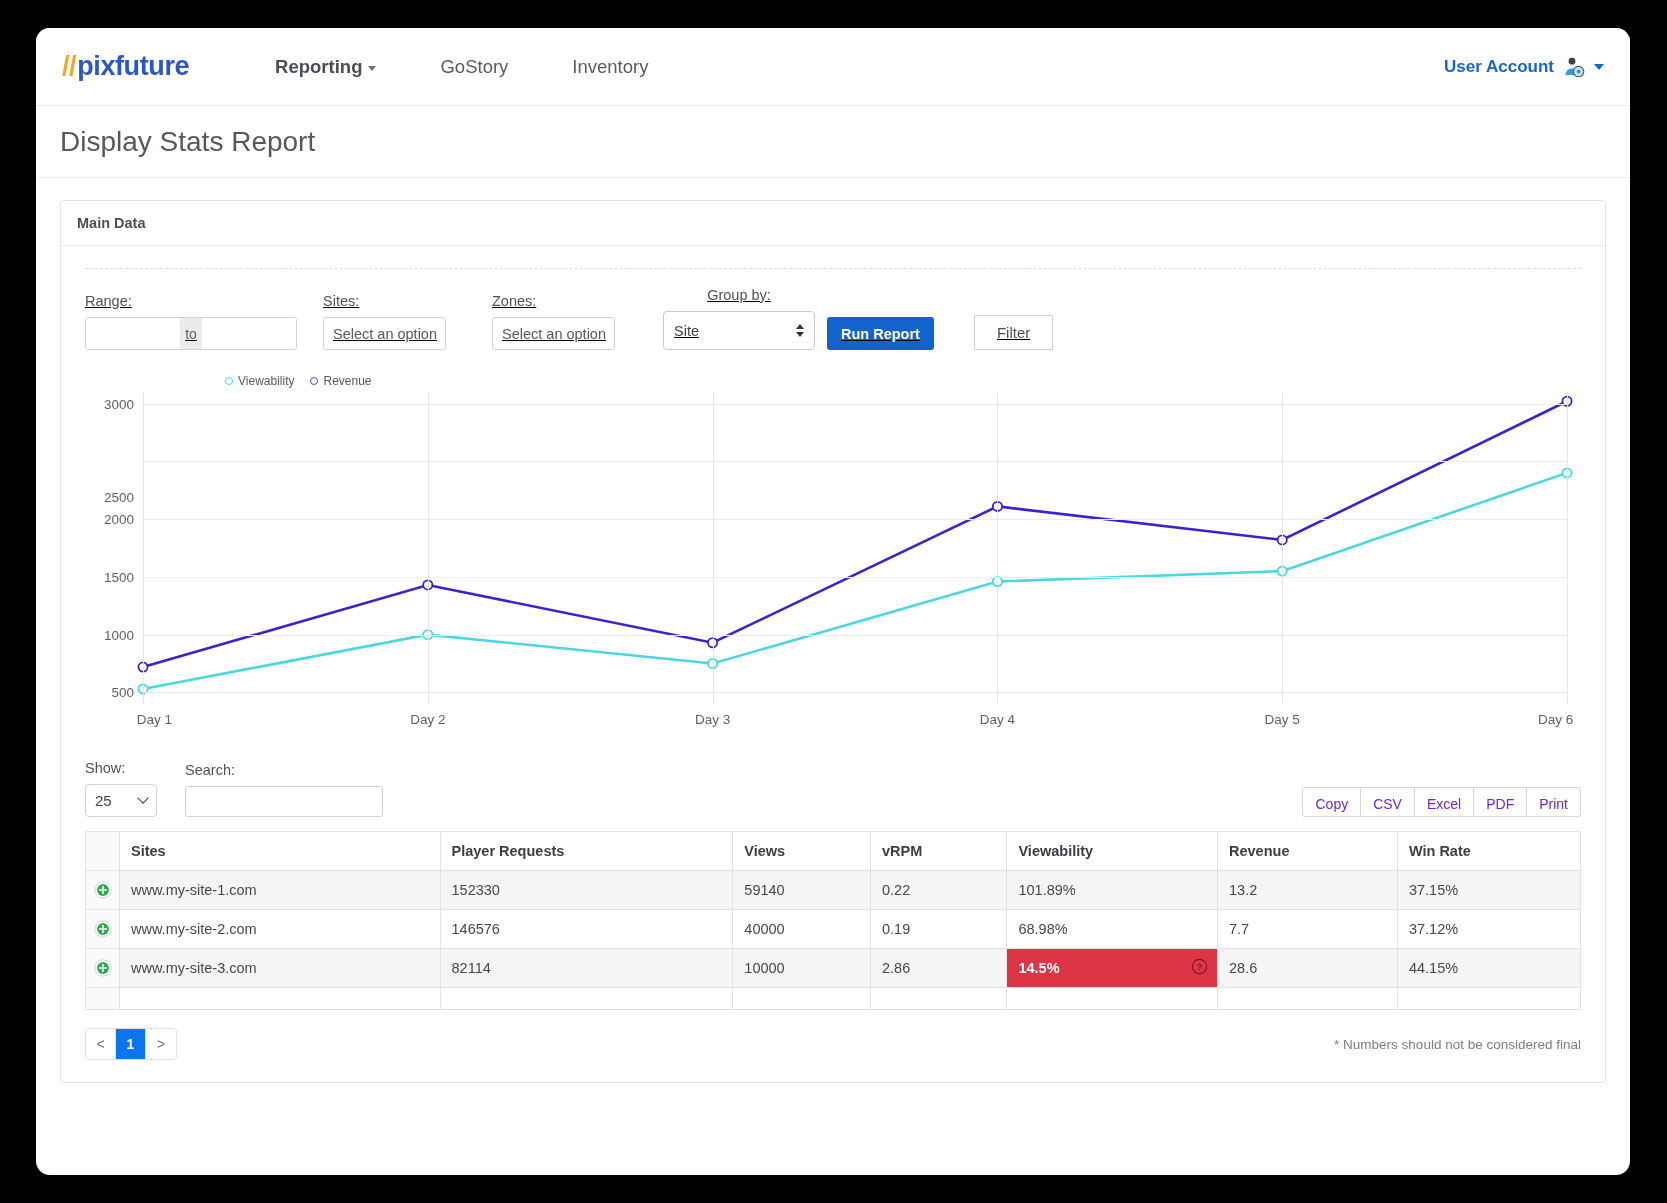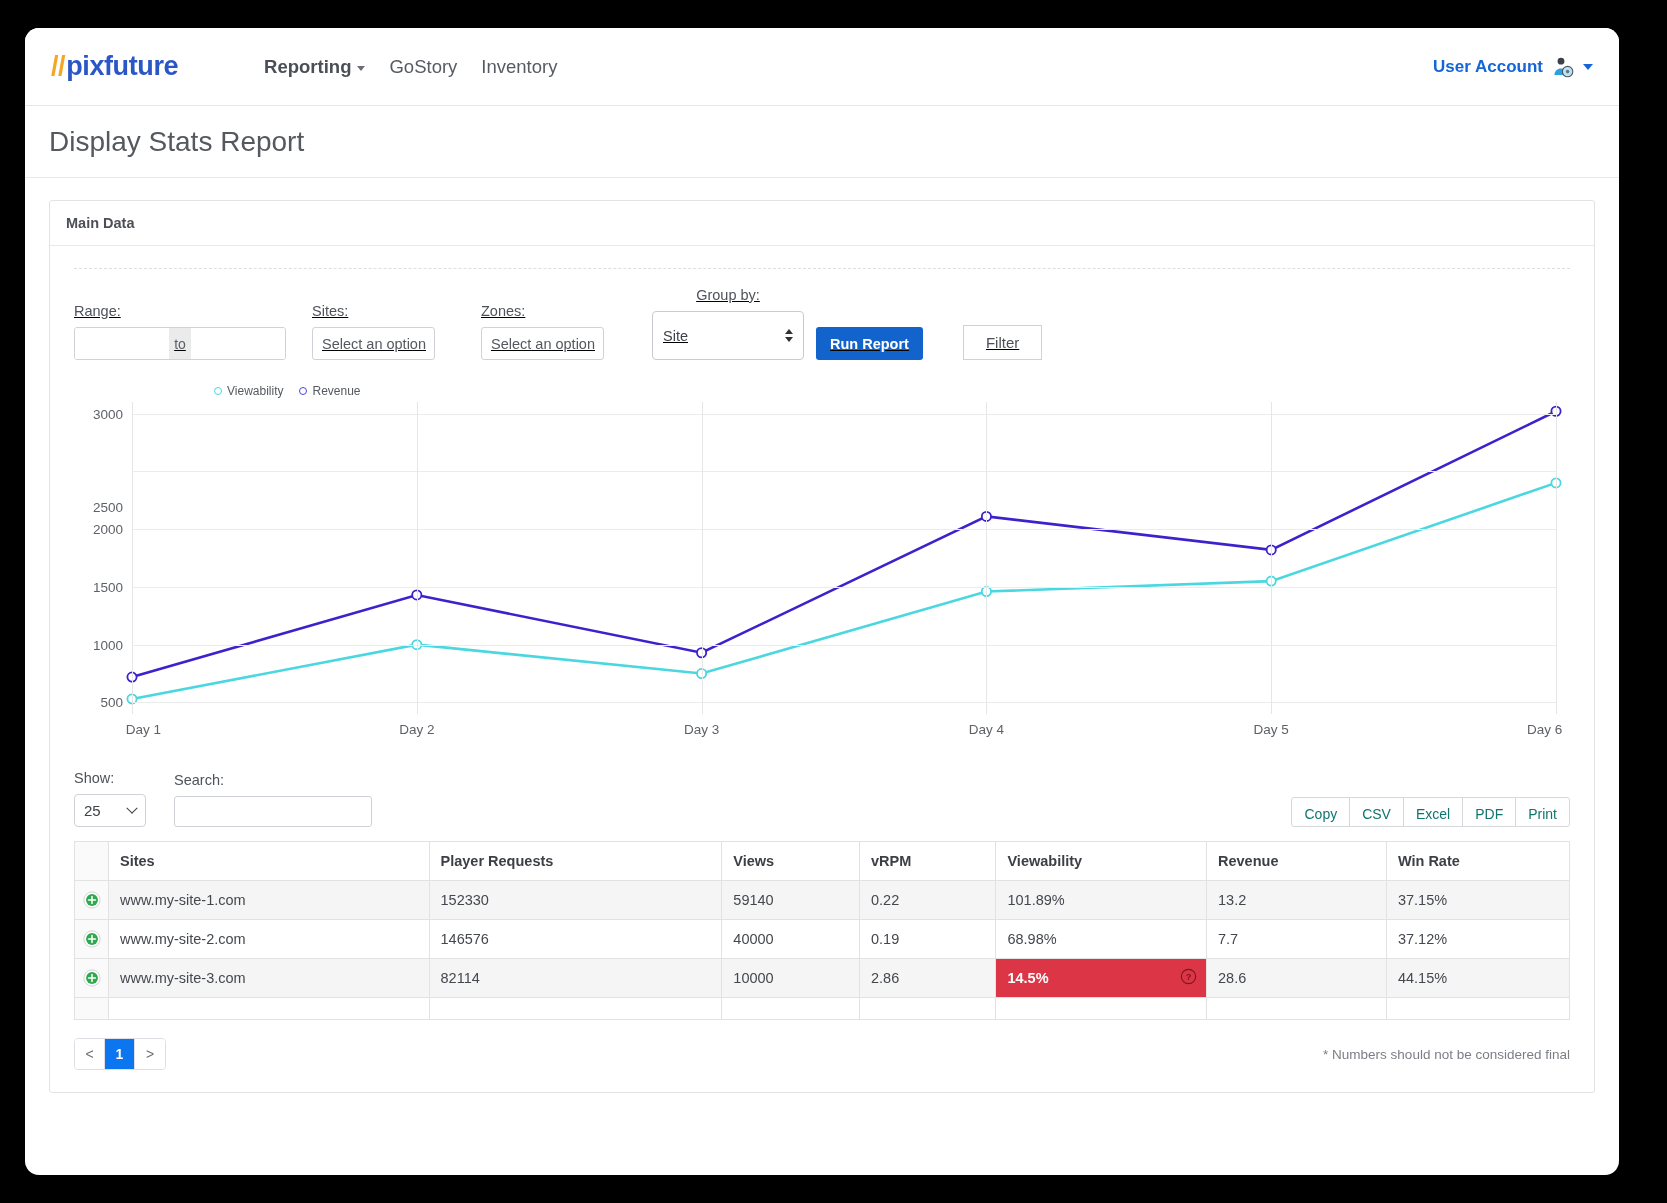--- a/index.html
+++ b/index.html
@@ -5,21 +5,21 @@
   * { box-sizing: border-box; }
   html, body {
     margin: 0; padding: 0;
     width: 1667px; height: 1203px;
     background: #000000;
     font-family: "Liberation Sans", sans-serif;
     overflow: hidden;
   }
   #screen {
     position: absolute;
-    left: 25px; top: 28px;
+    left: 36px; top: 28px;
     width: 1594px; height: 1147px;
     background: #ffffff;
     border-radius: 14px;
     overflow: hidden;
   }
   
   .navbar {
     height: 78px;
     border-bottom: 1px solid #e7e7e7;
     display: flex;
@@ -29,21 +29,21 @@
   }
   .brand {
     font-size: 27px;
     font-weight: 600;
     color: #2b56c6;
     letter-spacing: -0.4px;
     margin-right: 86px;
     white-space: nowrap;
   }
   .brand .slashes { color: #f5a623; font-weight: 700; margin-right: 1px; }
-  .navlinks { display: flex; align-items: flex-start; gap: 24px; }
+  .navlinks { display: flex; align-items: flex-start; gap: 64px; }
   .navlink {
     font-size: 18.5px;
     color: #4a4f57;
     font-weight: 600;
     cursor: pointer;
     white-space: nowrap;
     display: flex; align-items: center; gap: 6px;
   }
   .navlink.plain { font-weight: 500; color: #565b63; }
   .caret-down {
@@ -136,21 +136,21 @@
     border: 1px solid #cfd2d6;
     border-radius: 3px;
     background: #fff;
     display: flex; align-items: center;
     padding: 0 9px;
     font-size: 14.5px;
     color: #54585f;
     white-space: nowrap;
   }
   .groupby-sel {
-    width: 152px; height: 49px;
+    width: 152px; height: 39px;
     border: 1px solid #c8ccd1;
     border-radius: 4px;
     background: #fff;
     display: flex; align-items: center;
     padding: 0 10px;
     font-size: 14.5px;
     color: #3e4249;
     position: relative;
   }
   .updown {
@@ -278,21 +278,21 @@
   }
   .export-grp {
     margin-left: auto;
     display: flex;
     align-self: flex-end;
   }
   .exp-btn {
     height: 30px;
     border: 1px solid #d6d8db;
     background: #fff;
-    color: #0f766e;
+    color: #6d28d9;
     font-size: 14px;
     padding: 8px 12px;
     margin-left: -1px;
     cursor: pointer;
     font-family: "Liberation Sans", sans-serif;
     text-align: right;
   }
   .exp-btn:first-child { border-radius: 3px 0 0 3px; margin-left: 0; }
   .exp-btn:last-child { border-radius: 0 3px 3px 0; }
   

